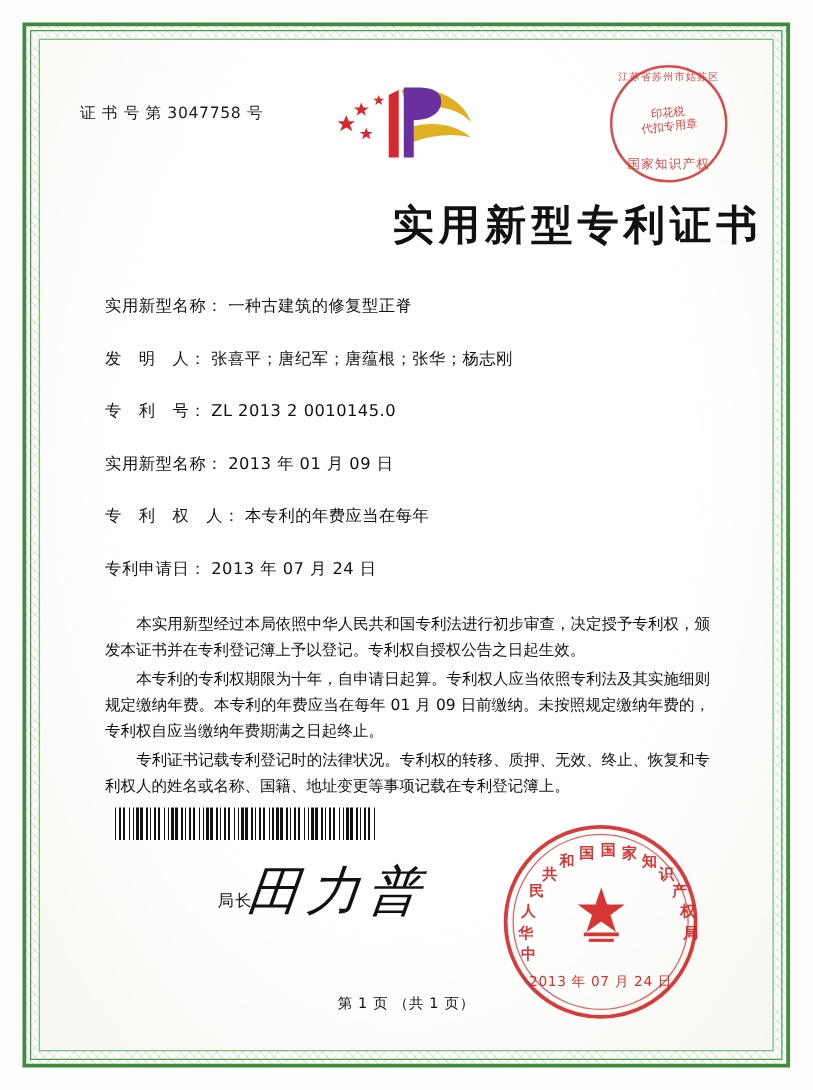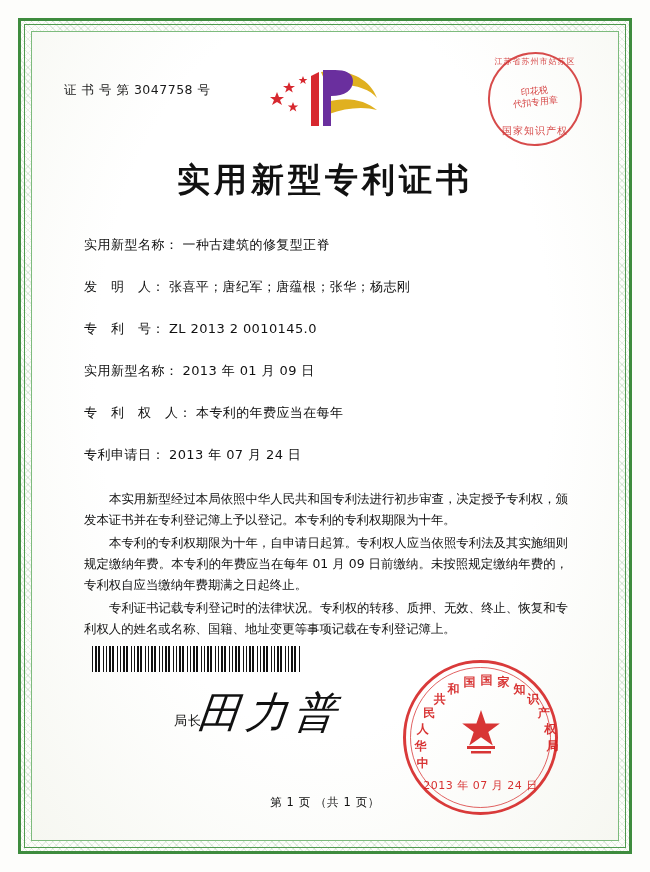--- a/index.html
+++ b/index.html
@@ -133,21 +133,21 @@
     font-size: 10px;
     letter-spacing: 1px;
     opacity: 0.85;
   }
 
   .main-title {
     position: absolute;
     left: 0;
     right: 0;
     top: 118px;
-    text-align: center;
+    text-align: right;
     font-size: 33px;
     font-weight: bold;
     letter-spacing: 4px;
     color: #111;
     font-family: "DejaVu Sans", "Liberation Sans", sans-serif;
   }
 
   
   .fields {
     position: absolute;
@@ -350,21 +350,21 @@
         <span class="field-label">专　利　权　人：</span>
         <span class="field-value">本专利的年费应当在每年</span>
       </div>
       <div class="field-row">
         <span class="field-label">专利申请日：</span>
         <span class="field-value">2013 年 07 月 24 日</span>
       </div>
     </div>
 
     <div class="body-text">
-      <p>本实用新型经过本局依照中华人民共和国专利法进行初步审查，决定授予专利权，颁发本证书并在专利登记簿上予以登记。本专利的专利权期限为十年。</p>
+      <p>本实用新型经过本局依照中华人民共和国专利法进行初步审查，决定授予专利权，颁发本证书并在专利登记簿上予以登记。专利权自授权公告之日起生效。</p>
       <p>本专利的专利权期限为十年，自申请日起算。专利权人应当依照专利法及其实施细则规定缴纳年费。本专利的年费应当在每年 01 月 09 日前缴纳。未按照规定缴纳年费的，专利权自应当缴纳年费期满之日起终止。</p>
       <p>专利证书记载专利登记时的法律状况。专利权的转移、质押、无效、终止、恢复和专利权人的姓名或名称、国籍、地址变更等事项记载在专利登记簿上。</p>
     </div>
 
     <div class="barcode"></div>
 
     <div class="sig-label">局长</div>
     <div class="signature">田力普</div>
 
     <div class="big-seal">

